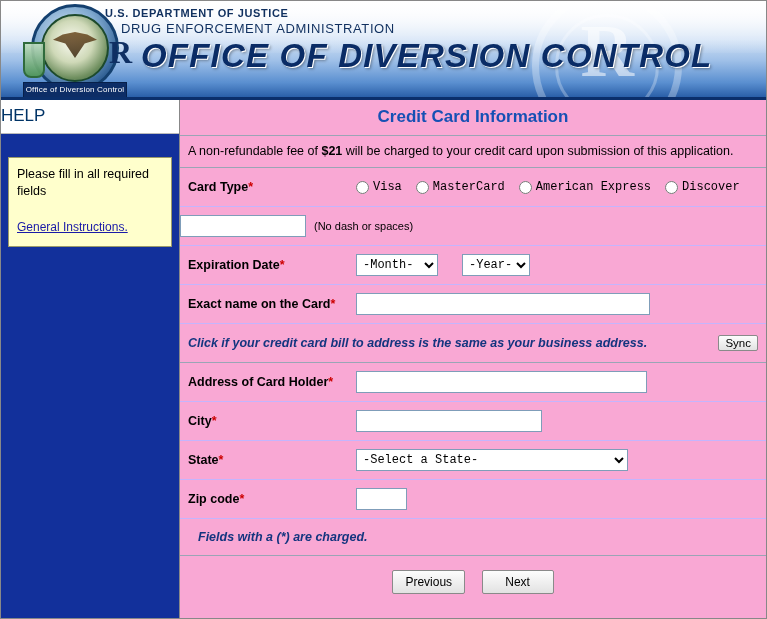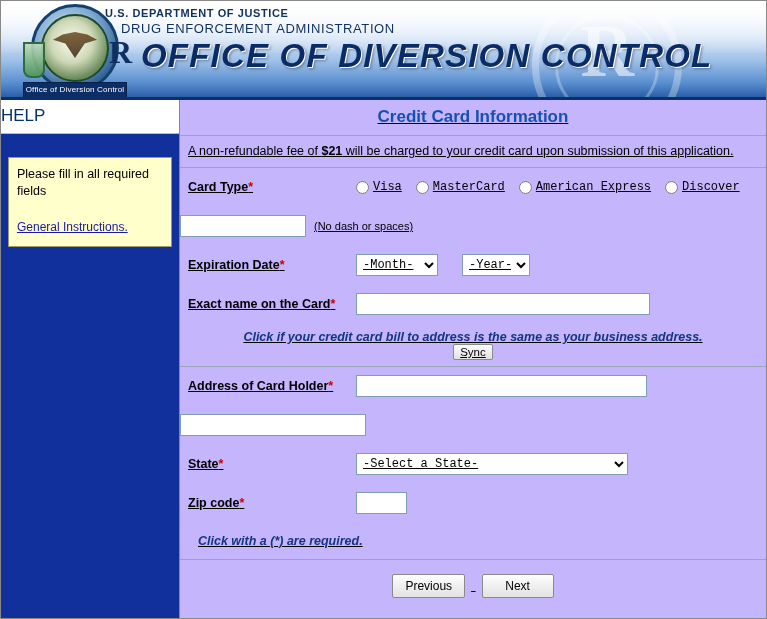--- a/index.html
+++ b/index.html
@@ -197,22 +197,21 @@
     margin-top: 20px;
     font-size: 12px;
     color: #1a1aa8;
     text-decoration: underline;
     cursor: pointer;
   }
 
   .content {
     flex: 1 1 auto;
     border-left: 1px solid #888;
-    background: #c4b5fd;
-    text-decoration: underline;
+    background: #f9a8d4;
   }
   .page-title {
     text-align: center;
     color: #1550b4;
     font-size: 17px;
     font-weight: bold;
     padding: 7px 0 8px 0;
     border-bottom: 1px solid #9aa5b5;
   }
   .notice {
@@ -282,21 +281,20 @@
     margin-left: 8px;
     font-family: "Liberation Sans", sans-serif;
   }
 
   .sync-row {
     display: flex;
     align-items: center;
     border-bottom: 1px solid #9aa5b5;
     padding: 6px 8px 6px 8px;
     min-height: 26px;
-    flex-direction: column;
   }
   .sync-text {
     font-size: 12.5px;
     font-style: italic;
     font-weight: bold;
     color: #14357f;
     flex: 1 1 auto;
   }
   button, .btn {
     font-family: "Liberation Sans", sans-serif;
@@ -428,20 +426,21 @@
 
       <div class="row">
         <div class="label"><span>Address of Card Holder</span><span class="req">*</span></div>
         <div class="field">
           <input type="text" style="width: 285px;" value="">
         </div>
       </div>
 
 
       <div class="row">
+        <div class="label"><span>City</span><span class="req">*</span></div>
         <div class="field">
           <input type="text" style="width: 180px; margin-left: 0px;" value="">
         </div>
       </div>
 
       <div class="row">
         <div class="label"><span>State</span><span class="req">*</span></div>
         <div class="field">
           <select style="width:272px;">
             <option>-Select a State-</option>
@@ -449,21 +448,21 @@
         </div>
       </div>
 
       <div class="row">
         <div class="label"><span>Zip code</span><span class="req">*</span></div>
         <div class="field">
           <input type="text" style="width: 45px; margin-left: 0px;" value="">
         </div>
       </div>
 
-      <div class="required-note">Click with a (*) are required.</div>
+      <div class="required-note">Fields with a (*) are charged.</div>
 
       <div class="nav-buttons">
         <button class="btn btn-main">Previous</button>
         <button class="btn btn-main">Next</button>
         
       </div>
 
     </div>
   </div>
 </div>

